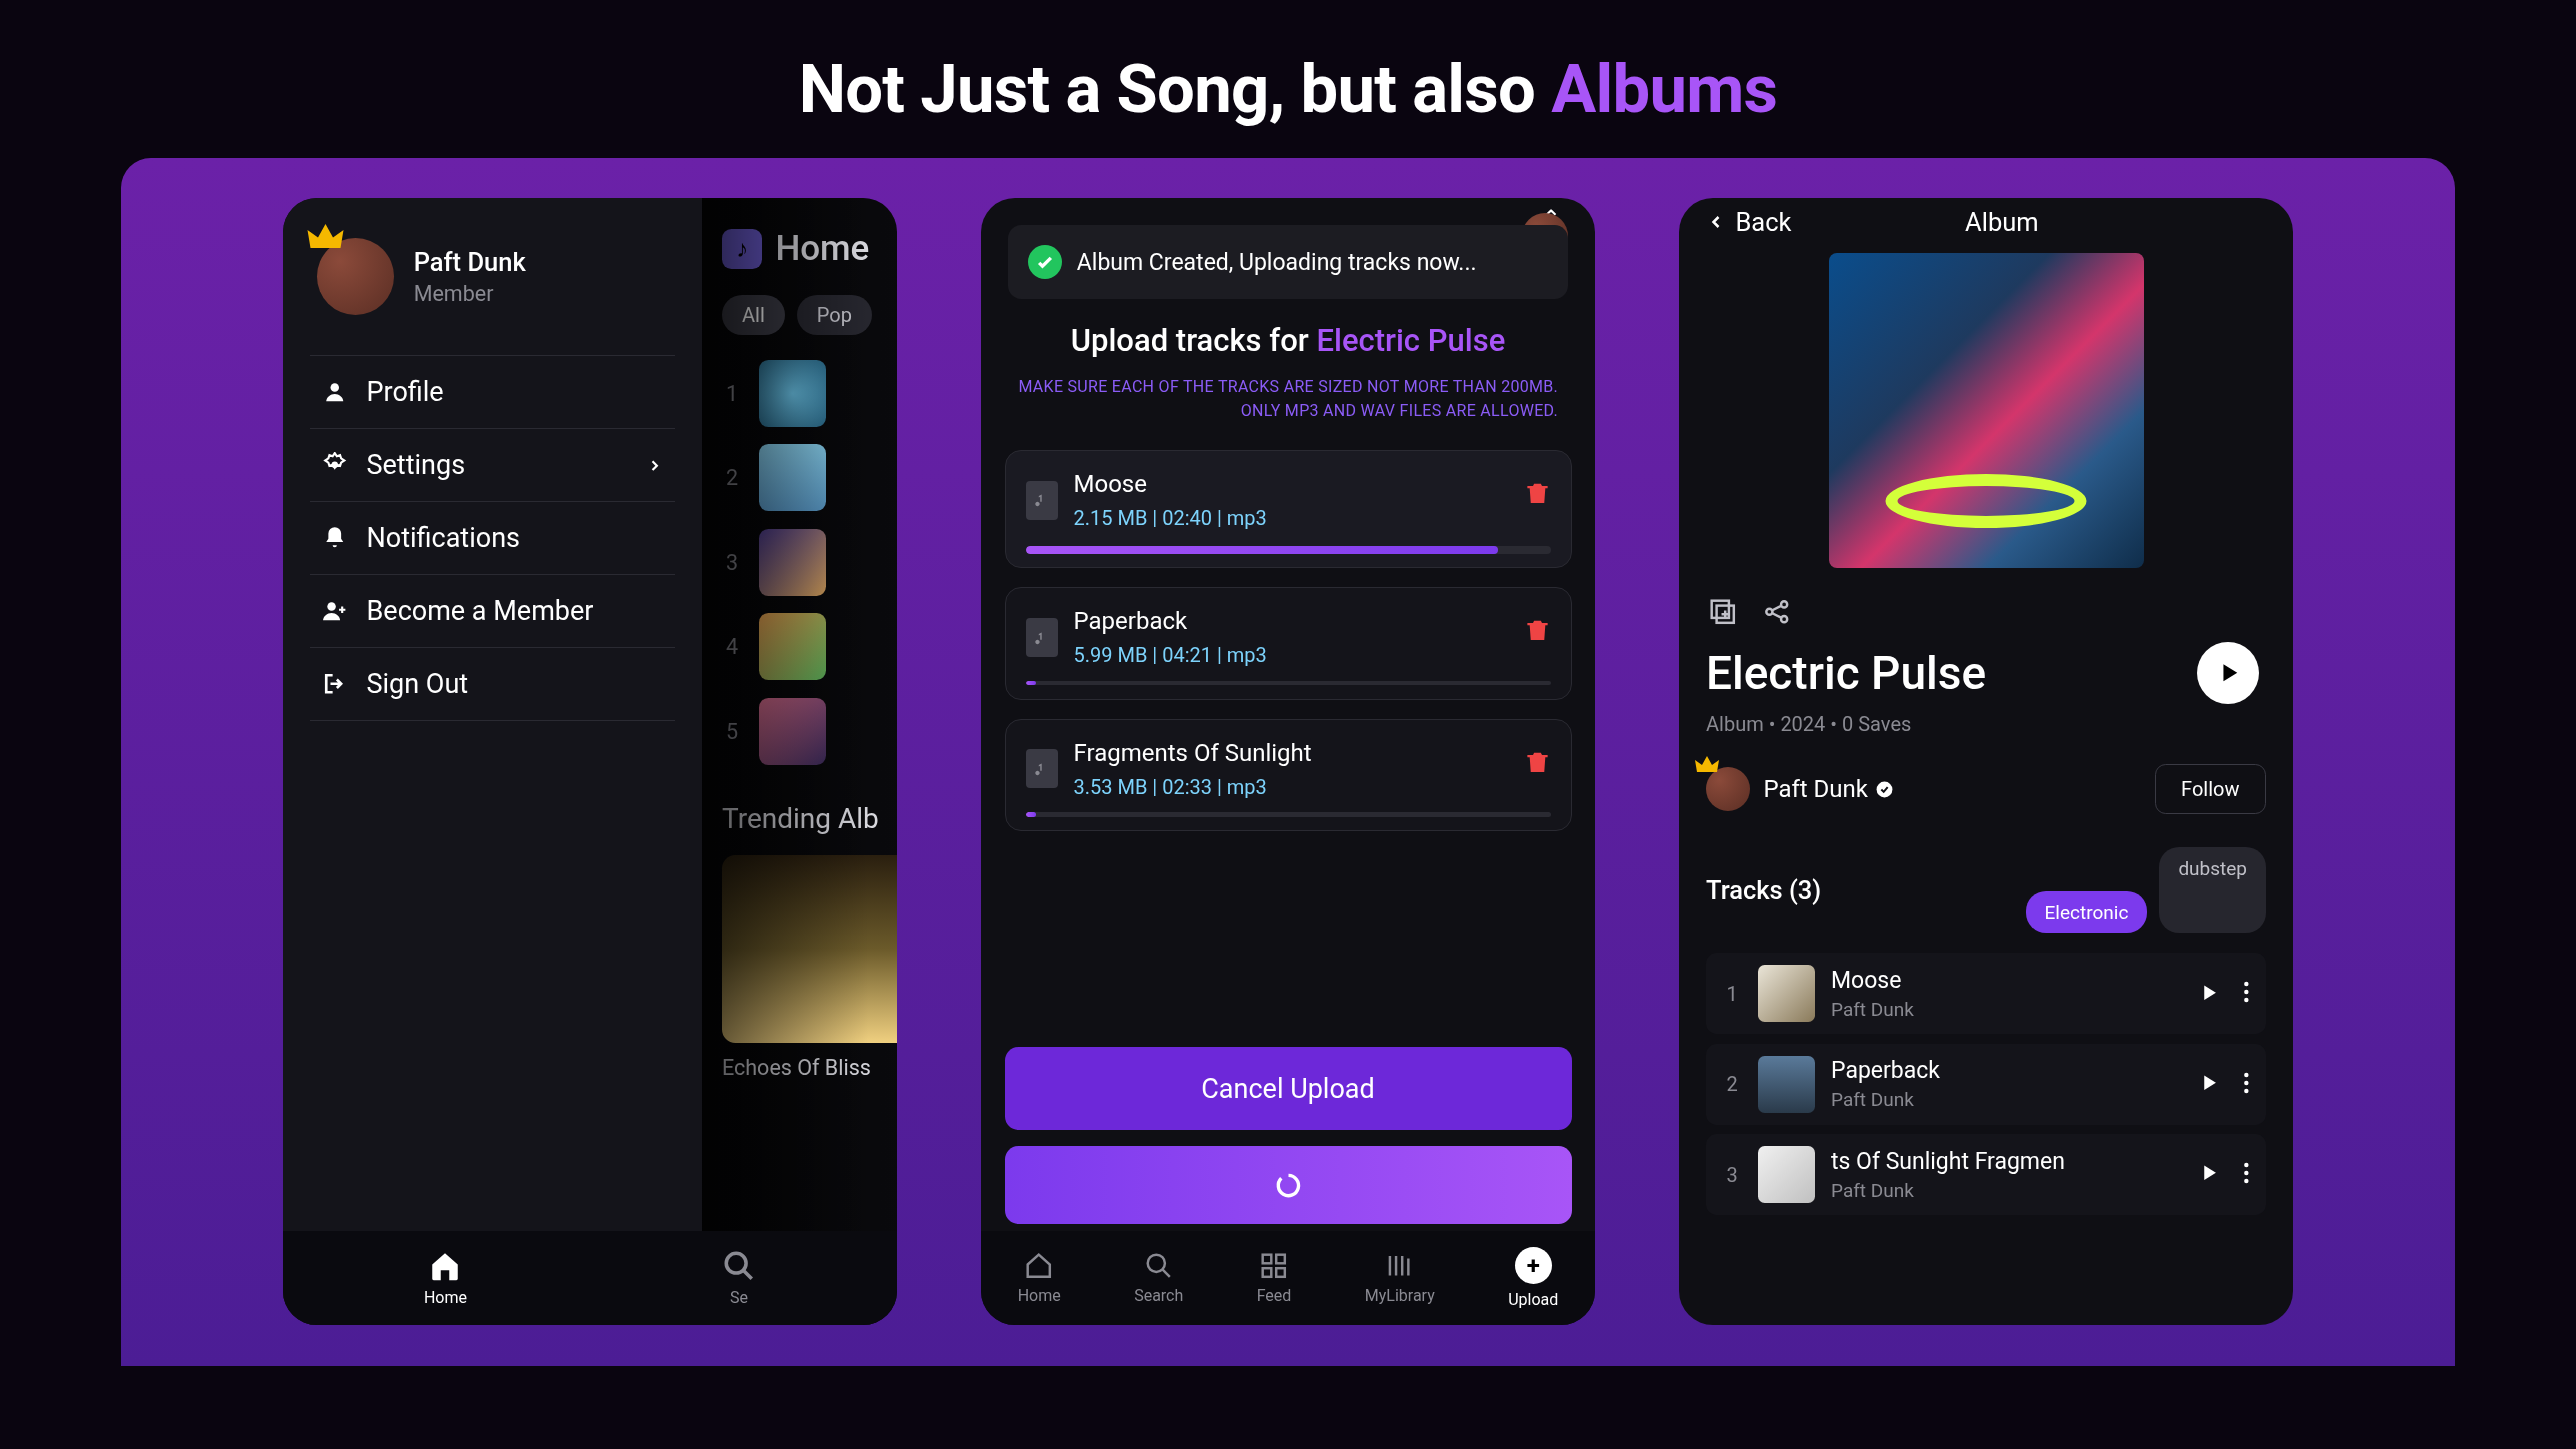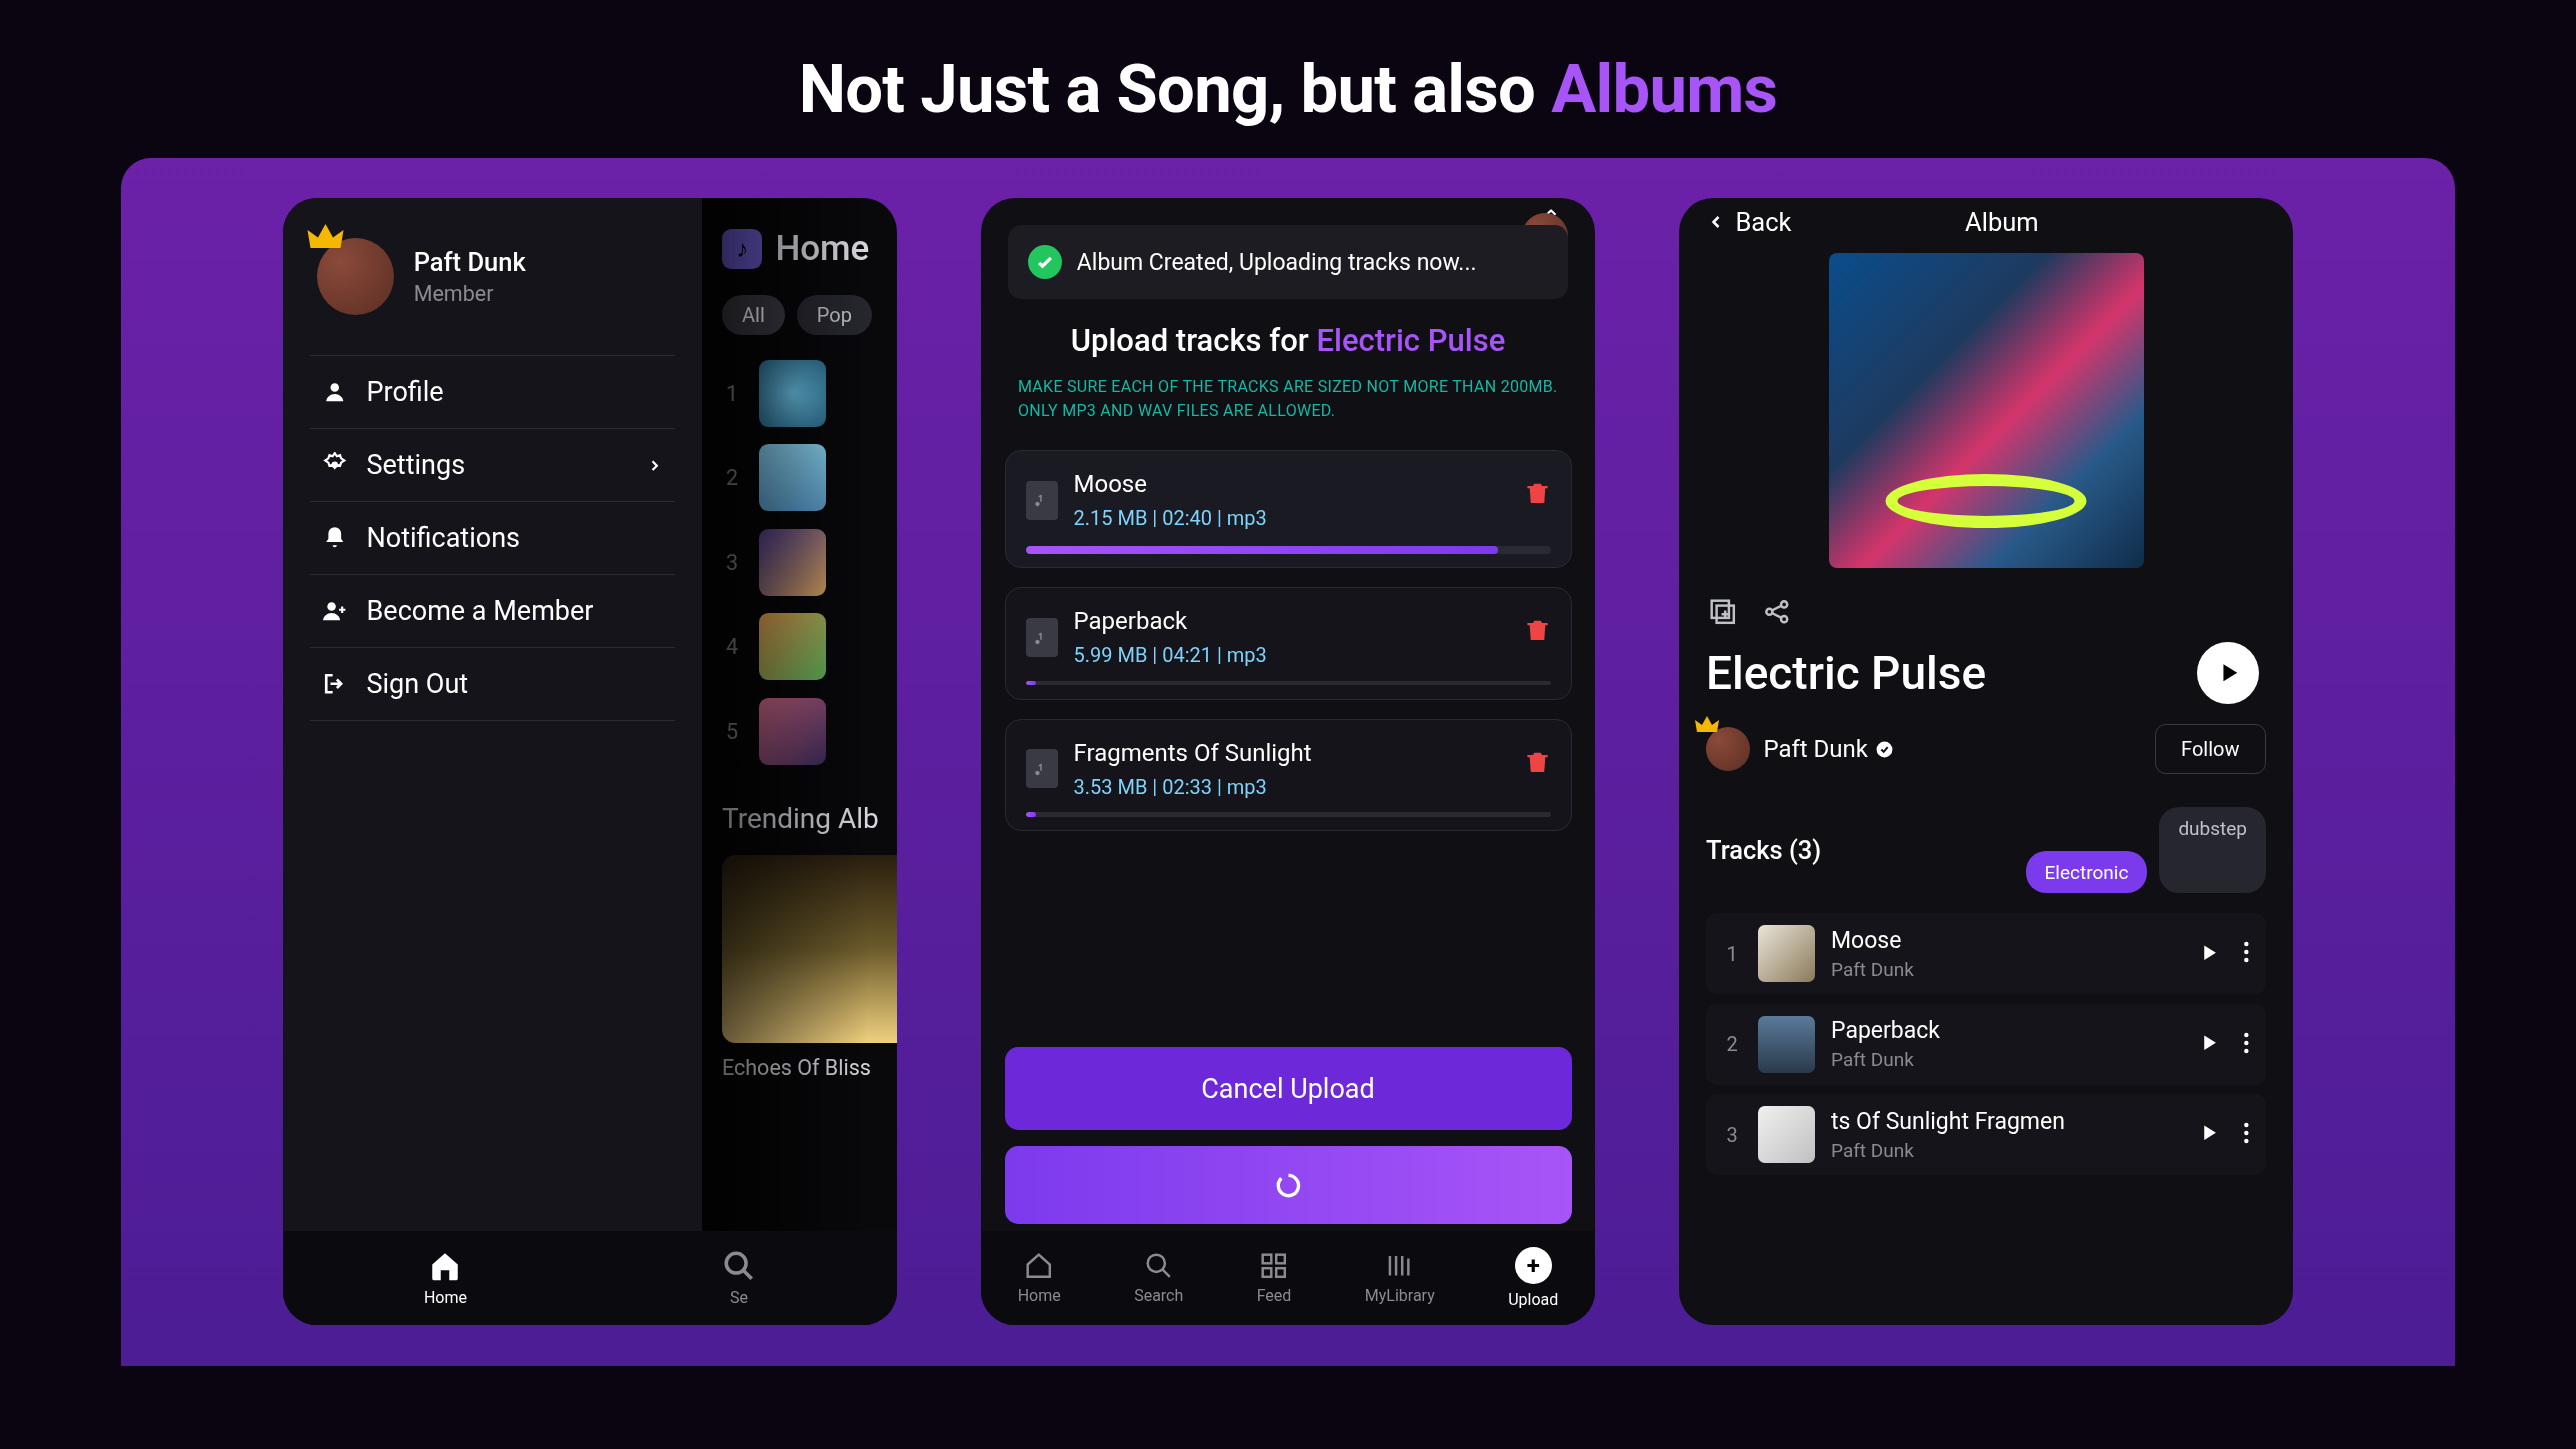--- a/index.html
+++ b/index.html
@@ -41,21 +41,21 @@
 
 
 .p2-toast { position:absolute; top:27px; left:27px; right:27px; background:#1c1c22; border-radius:13.4px; padding:20px 20px; display:flex; align-items:center; gap:14.8px; z-index:5; }
 .p2-check { width:34px; height:34px; border-radius:50%; background:#22c55e; display:flex; align-items:center; justify-content:center; }
 .p2-toast-txt { color:#fff; font-size:23px; }
 .p2-close { position:absolute; top:6.7px; right:34px; color:#fff; font-size:24px; }
 .p2-avatar-head { position:absolute; top:14.8px; right:27px; width:46px; height:46px; border-radius:50%; background:radial-gradient(circle at 30% 30%,#8b4a3a,#5a2e24); z-index:1; }
 .p2-body { padding:124px 23.5px 0; }
 .p2-h { text-align:center; font-size:31px; color:#fff; font-weight:500; }
 .p2-h .accent { color:#a855f7; }
-.p2-sub { text-align:left; font-size:16px; color:#14b8a6; margin:16px 13.4px 27px; line-height:1.5; letter-spacing:0.3px; }
+.p2-sub { text-align:right; font-size:16px; color:#8b5cf6; margin:16px 13.4px 27px; line-height:1.5; letter-spacing:0.3px; }
 .p2-tracks { display:flex; flex-direction:column; gap:19px; }
 .p2-card { border:1.3px solid #2a2a32; border-radius:16px; padding:19px 20px 13.4px; position:relative; background:#14141a; }
 .p2-card.active { background:#1a1a22; }
 .p2-row { display:flex; align-items:center; gap:16px; }
 .p2-ficon { width:32px; height:39px; background:#3a3a44; border-radius:4px; position:relative; display:flex; align-items:center; justify-content:center; }
 .p2-tname { font-size:24px; color:#fff; }
 .p2-tmeta { font-size:20px; color:#7dd3fc; margin-top:8px; }
 .p2-trash { position:absolute; right:20px; top:27px; cursor:pointer; }
 .p2-prog { height:8px; background:#2a2a32; border-radius:4px; margin-top:16px; overflow:hidden; }
 .p2-prog-fill { height:100%; background:linear-gradient(90deg,#a855f7,#7c3aed); border-radius:4px; }
@@ -377,20 +377,21 @@
           </div>
       </div>
       <div class="p3-title-row">
         <div class="p3-title">Electric Pulse</div>
         <div class="p3-play">
             <svg width="25.5" height="25.5" viewBox="0 0 24 24" fill="#000">
               <path d="M7 4l13 8-13 8z"></path>
             </svg>
           </div>
       </div>
+      <div class="p3-meta">Album  •  2024  •  0 Saves</div>
       <div class="p3-artist-row">
         <div class="p3-aav">
             <svg class="p3-acrown" width="24" height="20" viewBox="0 0 24 20">
               <path fill="#f5b800" d="M2 16 L0 4 L7 9 L12 0 L17 9 L24 4 L22 16 Z"></path>
             </svg>
           </div>
         <div class="p3-aname">
             <span>Paft Dunk</span>
             <svg width="19" height="19" viewBox="0 0 24 24" fill="#fff">
               <circle cx="12" cy="12" r="10"></circle>

